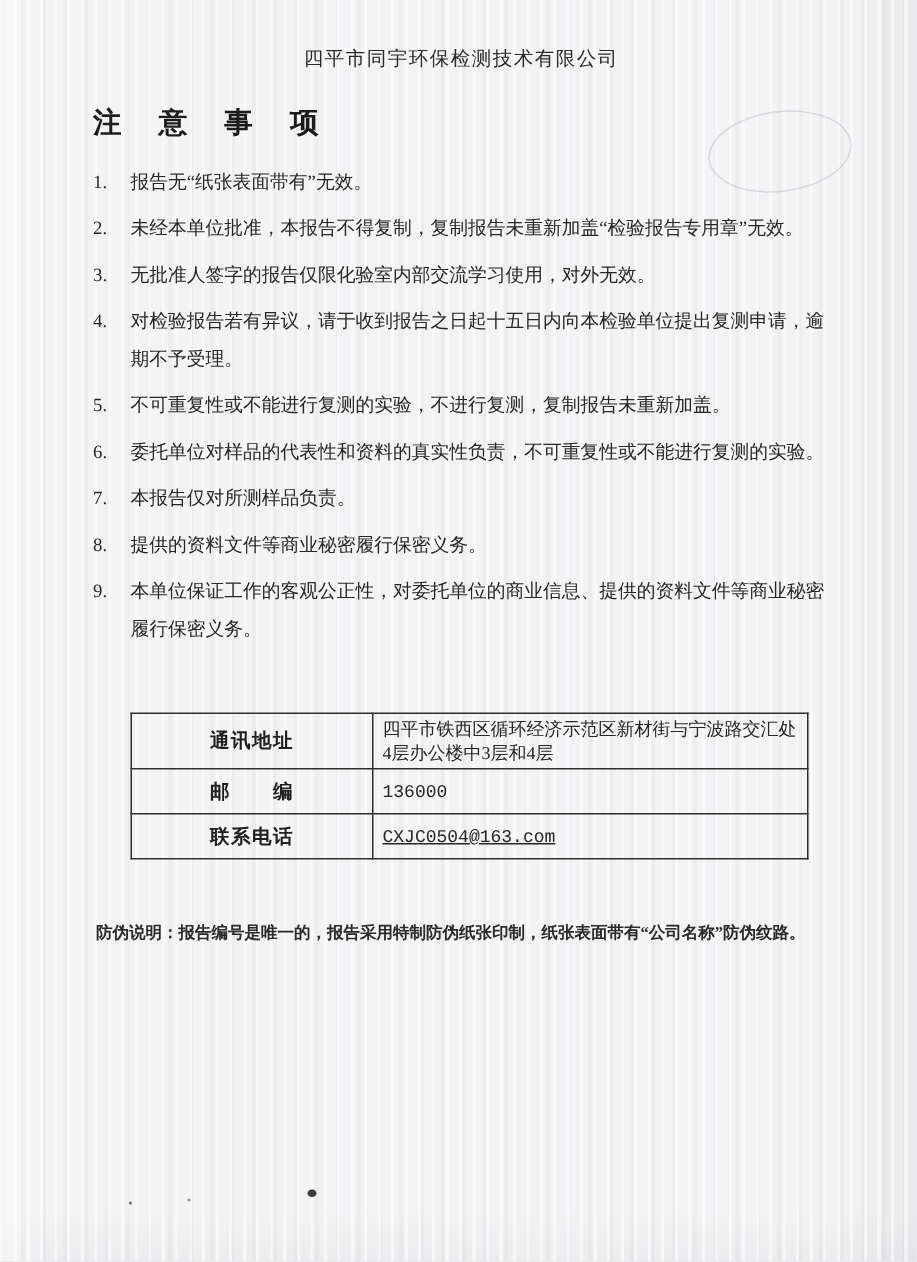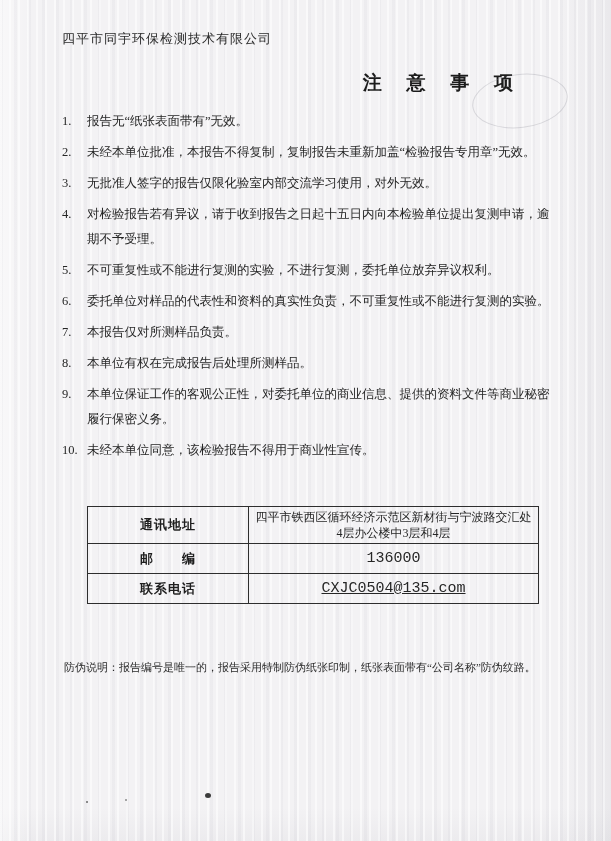--- a/index.html
+++ b/index.html
@@ -21,25 +21,26 @@
       linear-gradient(0deg, rgba(110,110,125,0.05) 0%, rgba(0,0,0,0) 4%);
   }
 
   .content { padding: 31px 58px 0 62px; }
 
   .company-header {
     font-size: 13px;
     line-height: 15px;
     letter-spacing: 1px;
     color: #2a2a2a;
+    text-align: center;
   }
 
   .doc-title {
     margin: 25px 30px 0 0;
-    text-align: right;
+    text-align: left;
     font-size: 19px;
     line-height: 24px;
     font-weight: bold;
     letter-spacing: 10px;
     color: #1c1c1c;
   }
 
   .notes { margin-top: 14px; }
   .note {
     display: flex;
@@ -67,30 +68,30 @@
     text-align: center;
     font-weight: bold;
     font-size: 13px;
     letter-spacing: 1px;
     color: #1f1f1f;
   }
   td.val {
     padding: 2px 6px;
     font-size: 12px;
     line-height: 16px;
-    text-align: center;
   }
-  td.val.mono { font-family: "Liberation Mono", "DejaVu Sans Mono", monospace; font-size: 15px; }
+  td.val.mono { font-family: "Liberation Mono", "DejaVu Sans Mono", monospace; font-size: 12px; }
   td.val.u span { text-decoration: underline; }
 
   .footer-note {
-    margin: 56px 0 0 2px;
+    margin: 42px 0 0 2px;
     font-size: 11px;
     line-height: 15px;
     color: #2a2a2a;
+    font-weight: bold;
   }
 
   
   .stamp-ghost {
     position: absolute;
     left: 472px; top: 74px;
     width: 96px; height: 54px;
     border: 1px solid rgba(140,140,150,0.28);
     border-radius: 50%;
     transform: rotate(-7deg);
@@ -122,57 +123,53 @@
       <div class="note">
         <span class="num">3.</span>
         <span class="txt">无批准人签字的报告仅限化验室内部交流学习使用，对外无效。</span>
       </div>
       <div class="note">
         <span class="num">4.</span>
         <span class="txt">对检验报告若有异议，请于收到报告之日起十五日内向本检验单位提出复测申请，逾期不予受理。</span>
       </div>
       <div class="note">
         <span class="num">5.</span>
-        <span class="txt">不可重复性或不能进行复测的实验，不进行复测，委托单位放弃异议权利。</span>
+        <span class="txt">不可重复性或不能进行复测的实验，不进行复测，复制报告未重新加盖。</span>
       </div>
       <div class="note">
         <span class="num">6.</span>
         <span class="txt">委托单位对样品的代表性和资料的真实性负责，不可重复性或不能进行复测的实验。</span>
       </div>
       <div class="note">
         <span class="num">7.</span>
         <span class="txt">本报告仅对所测样品负责。</span>
       </div>
       <div class="note">
         <span class="num">8.</span>
-        <span class="txt">本单位有权在完成报告后处理所测样品。</span>
+        <span class="txt">提供的资料文件等商业秘密履行保密义务。</span>
       </div>
       <div class="note">
         <span class="num">9.</span>
         <span class="txt">本单位保证工作的客观公正性，对委托单位的商业信息、提供的资料文件等商业秘密履行保密义务。</span>
-      </div>
-      <div class="note">
-        <span class="num">10.</span>
-        <span class="txt">未经本单位同意，该检验报告不得用于商业性宣传。</span>
       </div>
     </div>
 
     <table class="contact">
       <tbody>
         <tr>
           <td class="lbl">通讯地址</td>
           <td class="val">四平市铁西区循环经济示范区新材街与宁波路交汇处4层办公楼中3层和4层</td>
         </tr>
         <tr>
           <td class="lbl">邮　　编</td>
           <td class="val mono">136000</td>
         </tr>
         <tr>
           <td class="lbl">联系电话</td>
-          <td class="val mono u"><span>CXJC0504@135.com</span></td>
+          <td class="val mono u"><span>CXJC0504@163.com</span></td>
         </tr>
       </tbody>
     </table>
 
     <div class="footer-note">防伪说明：报告编号是唯一的，报告采用特制防伪纸张印制，纸张表面带有“公司名称”防伪纹路。</div>
   </div>
 
   <div class="stamp-ghost"></div>
   <div class="speck s1"></div>
   <div class="speck s2"></div>

